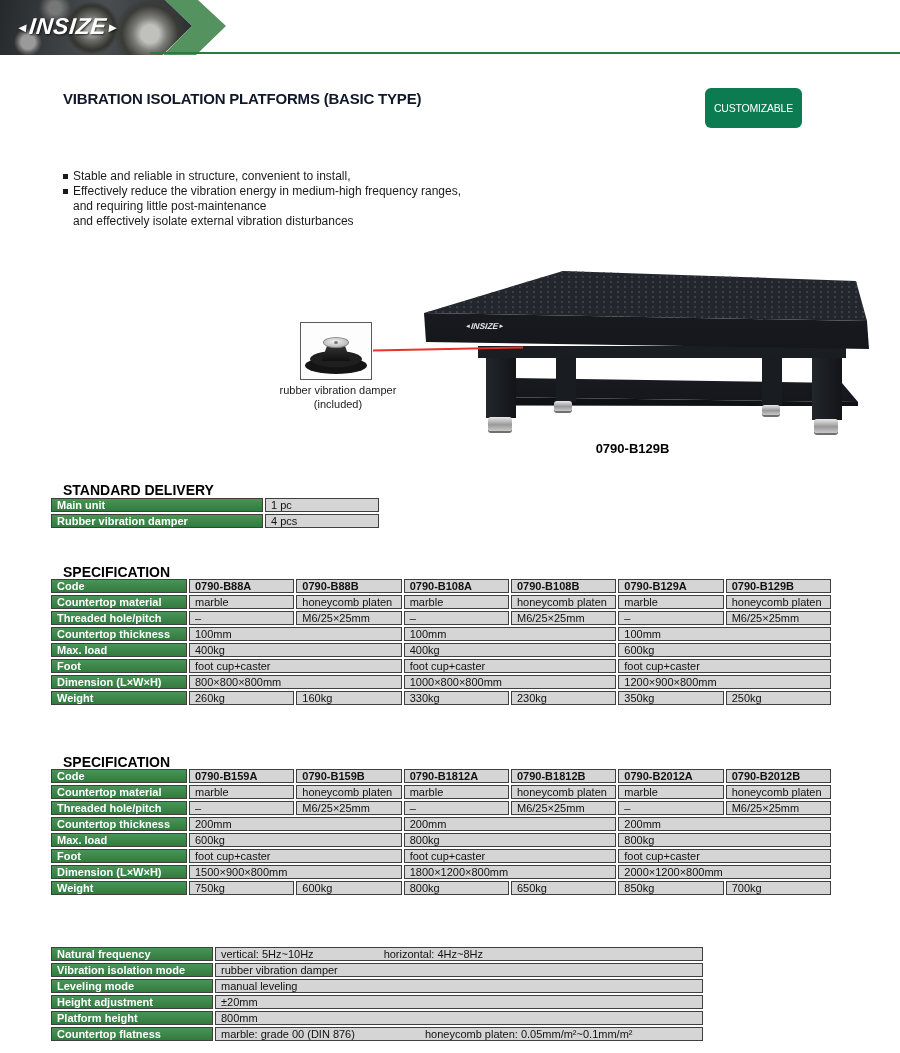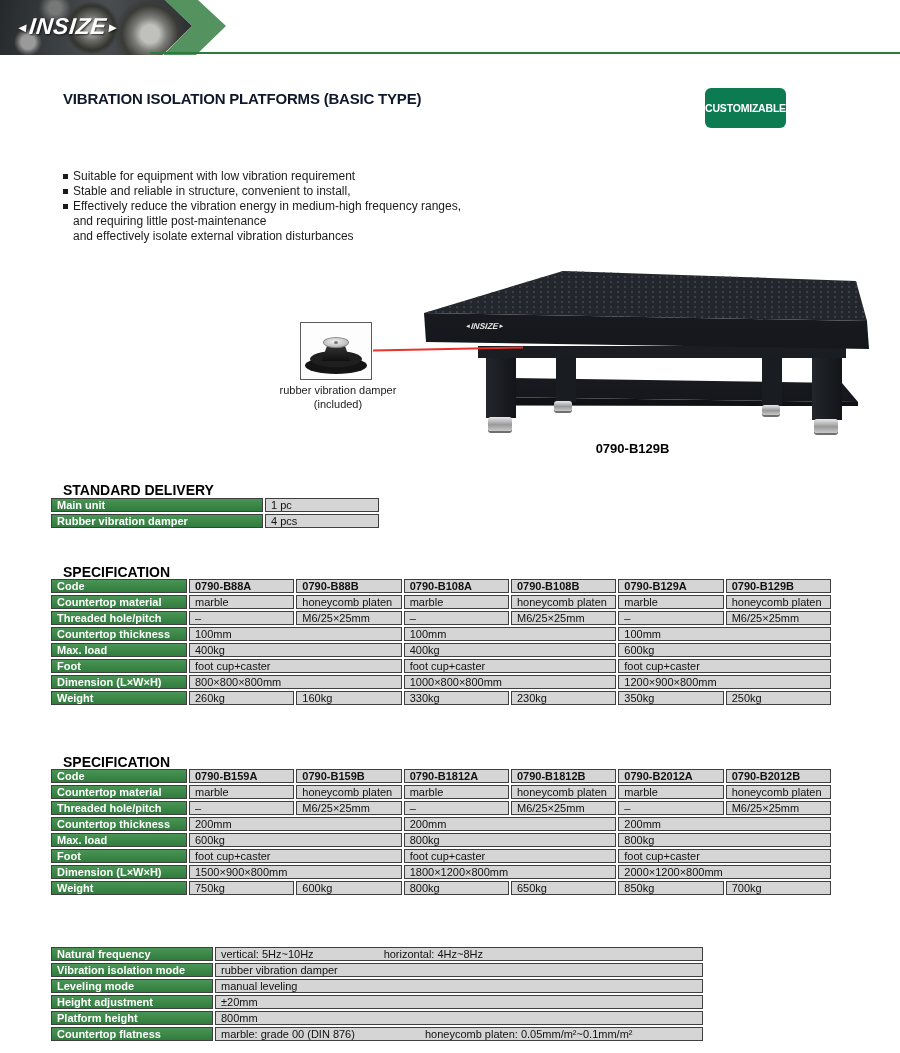--- a/index.html
+++ b/index.html
@@ -45,24 +45,24 @@
   .hdr-line{
     position:absolute; left:150px; top:52px; width:750px; height:2px;
     background:var(--line-green);
   }
   
   .page-title{
     position:absolute; left:63px; top:90px;
     font-size:15px; font-weight:bold; color:#0f172a; letter-spacing:-0.2px;
   }
   .badge{
-    position:absolute; left:705px; top:88px; width:81px; height:40px;
+    position:absolute; left:705px; top:88px; width:97px; height:40px;
     background:var(--badge-green); border-radius:6px;
     display:flex; align-items:center; justify-content:center;
-    color:#fff; font-weight:bold; font-size:10.5px; letter-spacing:-0.2px;
+    color:#fff; font-weight:normal; font-size:10.5px; letter-spacing:-0.2px;
   }
   
   .features{position:absolute; left:63px; top:169px; width:480px;}
   .b-line{display:flex; align-items:flex-start; font-size:12px; line-height:15px; color:#1a1a1a;}
   .b-line .sq{
     flex:0 0 auto; width:5px; height:5px; background:#1a1a1a; margin:5px 5px 0 0;
   }
   .b-line.cont .sq{visibility:hidden;}
   
   .product{position:absolute; left:420px; top:250px; width:460px; height:195px;}
@@ -181,24 +181,20 @@
 <div class="hdr-photo"></div>
 <div class="hdr-logo"><span class="arr">◄</span><span>INSIZE</span><span class="arr">►</span></div>
 <div class="hdr-line"></div>
 
 <div class="page-title">VIBRATION ISOLATION PLATFORMS (BASIC TYPE)</div>
 <div class="badge">CUSTOMIZABLE</div>
 
 <div class="features">
   <div class="b-line">
       <span class="sq"></span>
-      <span>Suitable for equipment with low vibration requirement</span>
-    </div>
-  <div class="b-line">
-      <span class="sq"></span>
       <span>Stable and reliable in structure, convenient to install,</span>
     </div>
   <div class="b-line">
       <span class="sq"></span>
       <span>Effectively reduce the vibration energy in medium-high frequency ranges,</span>
     </div>
   <div class="b-line cont">
       <span class="sq"></span>
       <span>and requiring little post-maintenance</span>
     </div>

